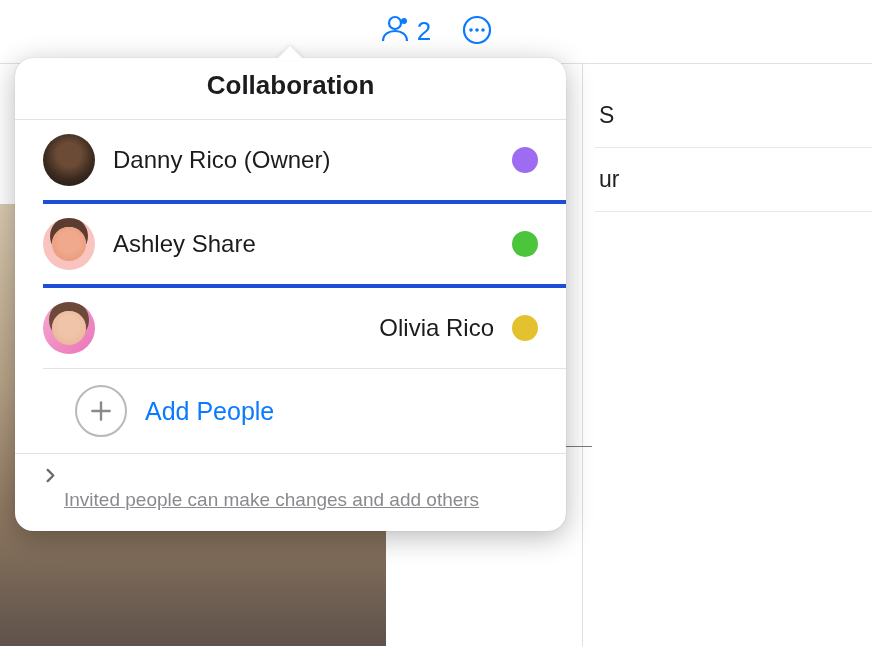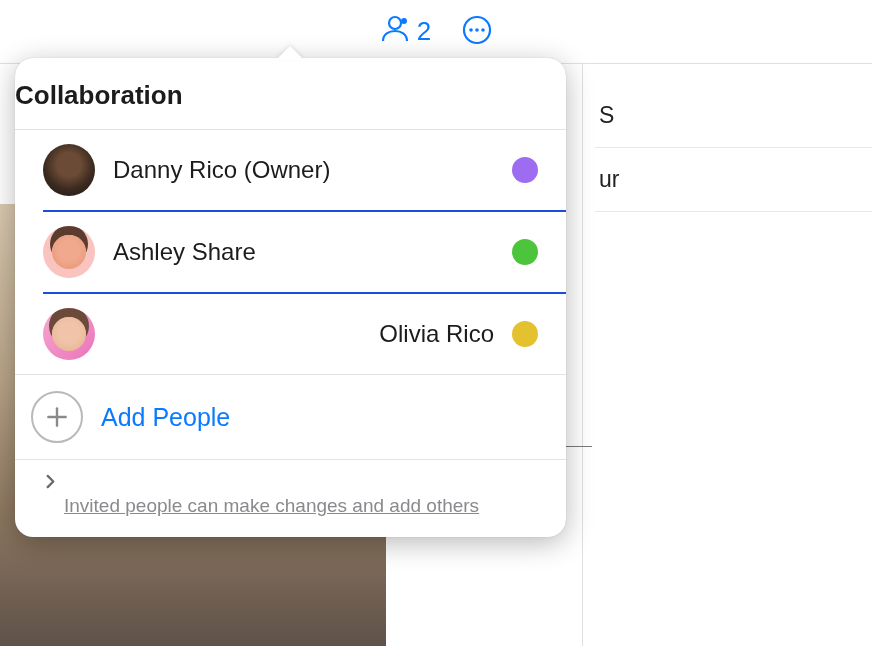--- a/index.html
+++ b/index.html
@@ -93,35 +93,35 @@
     .popover {
       width: 100%;
       background: #ffffff;
       border-radius: 18px;
       box-shadow: 0 0 1px rgba(0,0,0,0.25), 0 6px 28px rgba(0,0,0,0.28);
       position: relative;
       z-index: 10;
       overflow: hidden;
     }
     .popover-title {
-      text-align: left;
+      text-align: center;
       font-size: 26px;
       font-weight: 600;
       color: #1c1c1e;
-      padding: 22px 0 18px 0;
+      padding: 12px 0 18px 0;
       border-bottom: 1px solid #e2e2e2;
     }
     .participants {
       padding-left: 28px;
     }
     .participant {
       display: flex;
       align-items: center;
       padding: 14px 28px 14px 0;
-      border-bottom: 2px solid #1d4ed8;
+      border-bottom: 4px solid #1d4ed8;
       gap: 18px;
     }
     .participant:last-of-type {
       border-bottom: none;
       text-align: right;
     }
     .avatar {
       width: 52px;
       height: 52px;
       border-radius: 50%;
@@ -149,22 +149,23 @@
     .color-dot {
       width: 26px;
       height: 26px;
       border-radius: 50%;
       flex-shrink: 0;
     }
     .action-row {
       display: flex;
       align-items: center;
       gap: 18px;
-      padding: 16px 16px;
+      padding: 16px 32px;
       border-top: 1px solid #e2e2e2;
+      margin-left: 28px;
     }
     .add-icon {
       width: 52px;
       height: 52px;
       border-radius: 50%;
       border: 2px solid #b9b9bb;
       display: flex;
       align-items: center;
       justify-content: center;
       flex-shrink: 0;

